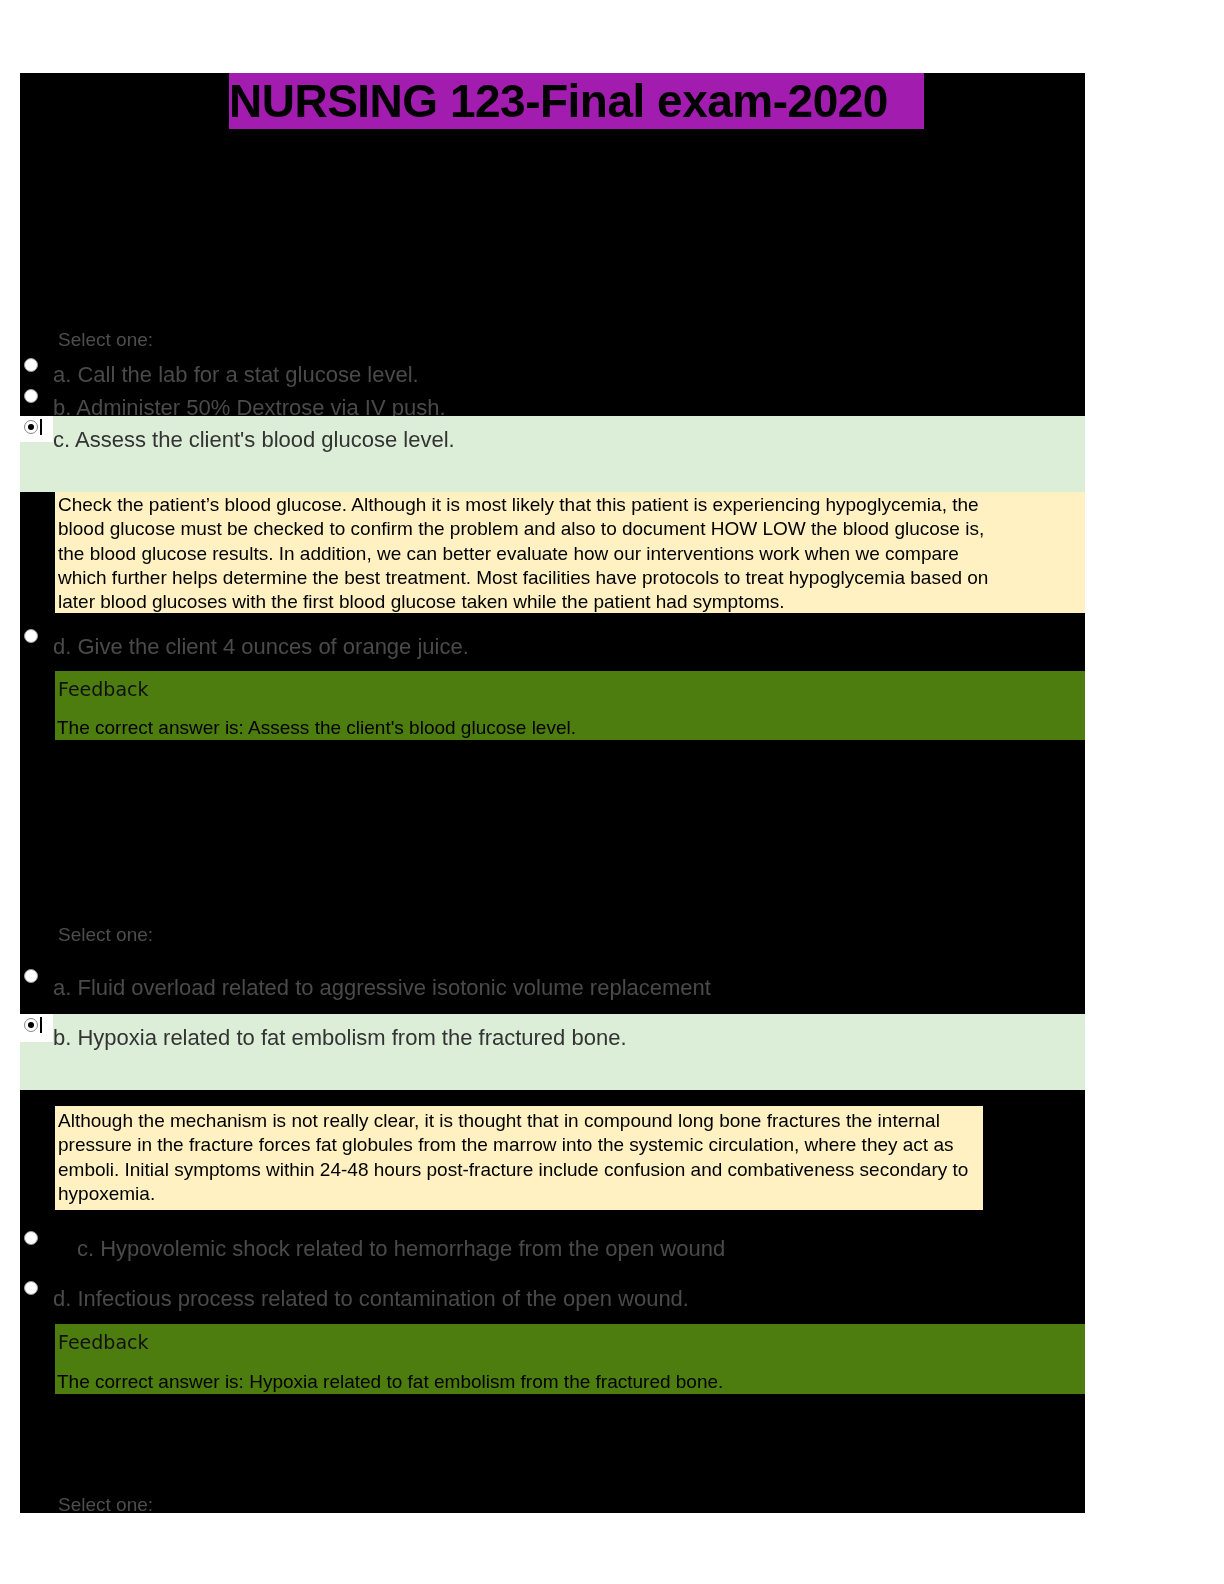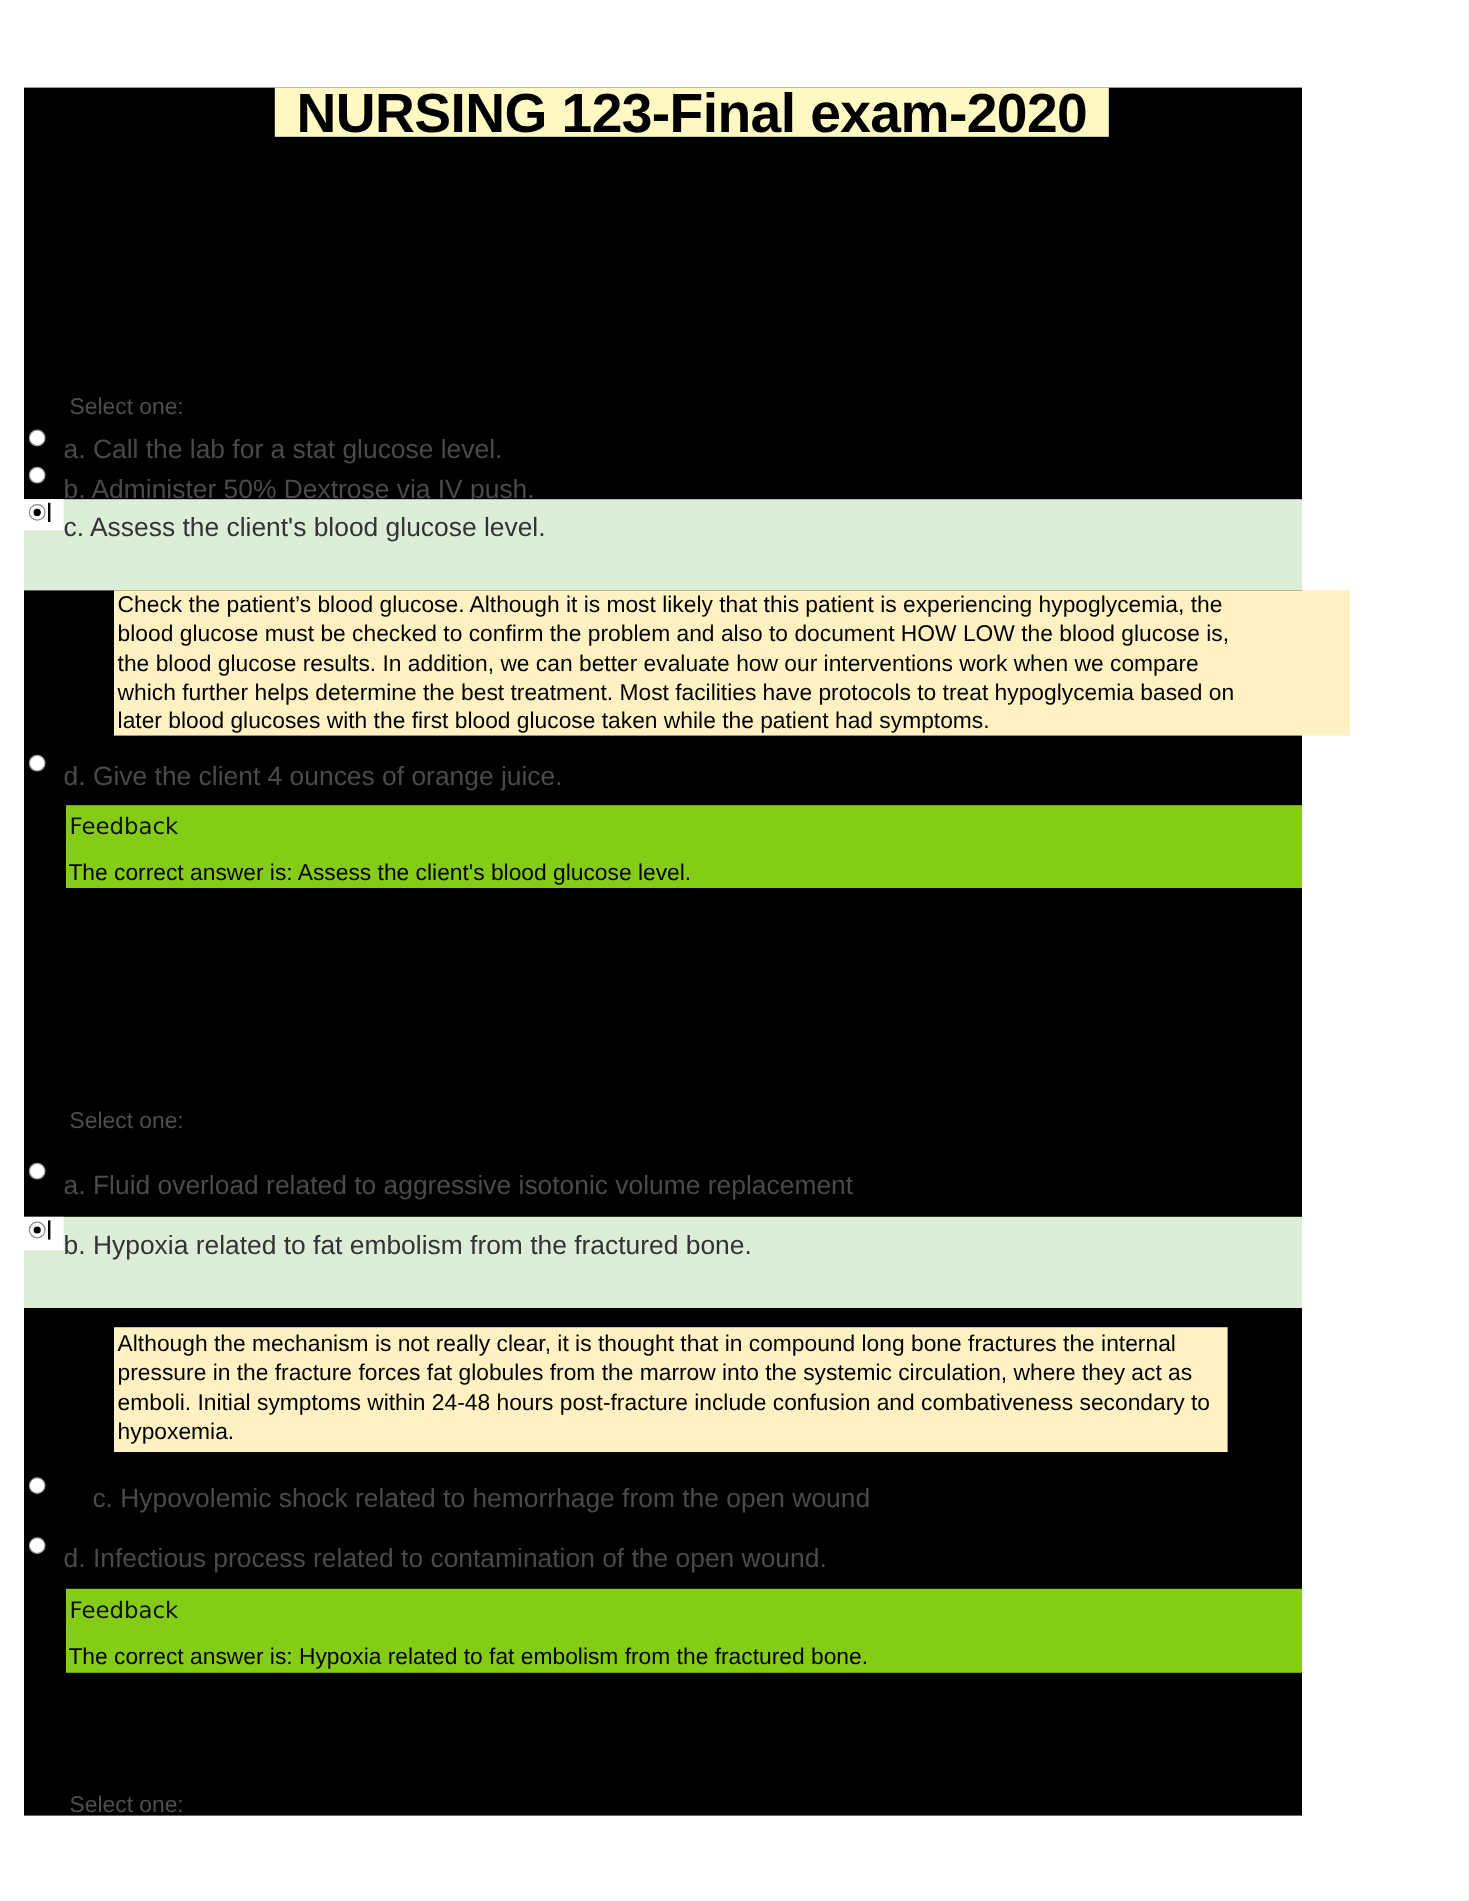--- a/index.html
+++ b/index.html
@@ -1,31 +1,31 @@
 <!DOCTYPE html>
 <html><head>
   <meta charset="utf-8">
   <style>
     html, body { margin: 0; padding: 0; background: #ffffff; }
     body { width: 1224px; height: 1584px; position: relative; overflow: hidden; font-family: "Liberation Sans", sans-serif; }
     .page { position: absolute; left: 20px; top: 73px; width: 1065px; height: 1440px; background: #000000; }
-    .title-band { position: absolute; left: 209px; top: 0px; width: 695px; height: 41px; background: #fef9c3; display: flex; align-items: center; justify-content: center; }
+    .title-band { position: absolute; left: 209px; top: 0px; width: 695px; height: 56px; background: #a21caf; display: flex; align-items: center; }
     .title-band span { font-family: "Liberation Sans", sans-serif; font-weight: bold; font-size: 46px; color: #000000; letter-spacing: -0.5px; white-space: nowrap; }
     .abs { position: absolute; }
     .select-one { color: #4d4d4d; font-size: 19px; }
     .opt-text { color: #4a4a4a; font-size: 22px; white-space: nowrap; }
     .opt-text.sel { color: #333333; }
     .radio { position: absolute; width: 14px; height: 14px; border-radius: 50%; background: #ffffff; border: 1px solid #9a9a9a; box-sizing: border-box; }
     .radio-sel-wrap { position: absolute; width: 33px; height: 26px; background: #ffffff; }
     .radio-sel { position: absolute; left: 4px; top: 4px; width: 14px; height: 14px; border-radius: 50%; background: #ffffff; border: 1.5px solid #8a8a8a; box-sizing: border-box; }
     .radio-sel::after { content: ""; position: absolute; left: 2.5px; top: 2.5px; width: 6px; height: 6px; border-radius: 50%; background: #000; }
     .radio-cursor { position: absolute; left: 20px; top: 3px; width: 2px; height: 16px; background: #000; }
     .green-band { position: absolute; background: #dcedd8; }
-    .yellow-box { position: absolute; background: #fff1c1; color: #000000; font-size: 19px; line-height: 24.3px; padding: 0 0 0 3px; box-sizing: border-box; margin-left: 40px; }
-    .feedback-box { position: absolute; background: #84cc16; color: #000; }
+    .yellow-box { position: absolute; background: #fff1c1; color: #000000; font-size: 19px; line-height: 24.3px; padding: 0 0 0 3px; box-sizing: border-box; }
+    .feedback-box { position: absolute; background: #4d7c0f; color: #000; }
     .feedback-title { position: absolute; left: 3px; font-family: "DejaVu Sans", sans-serif; font-size: 19px; color: #111; }
     .feedback-answer { position: absolute; left: 2px; font-size: 19px; color: #000; white-space: nowrap; }
   </style>
 </head>
 <body>
 
 <div class="page">
 
   <div class="title-band">
     <span>NURSING 123-Final exam-2020</span>

